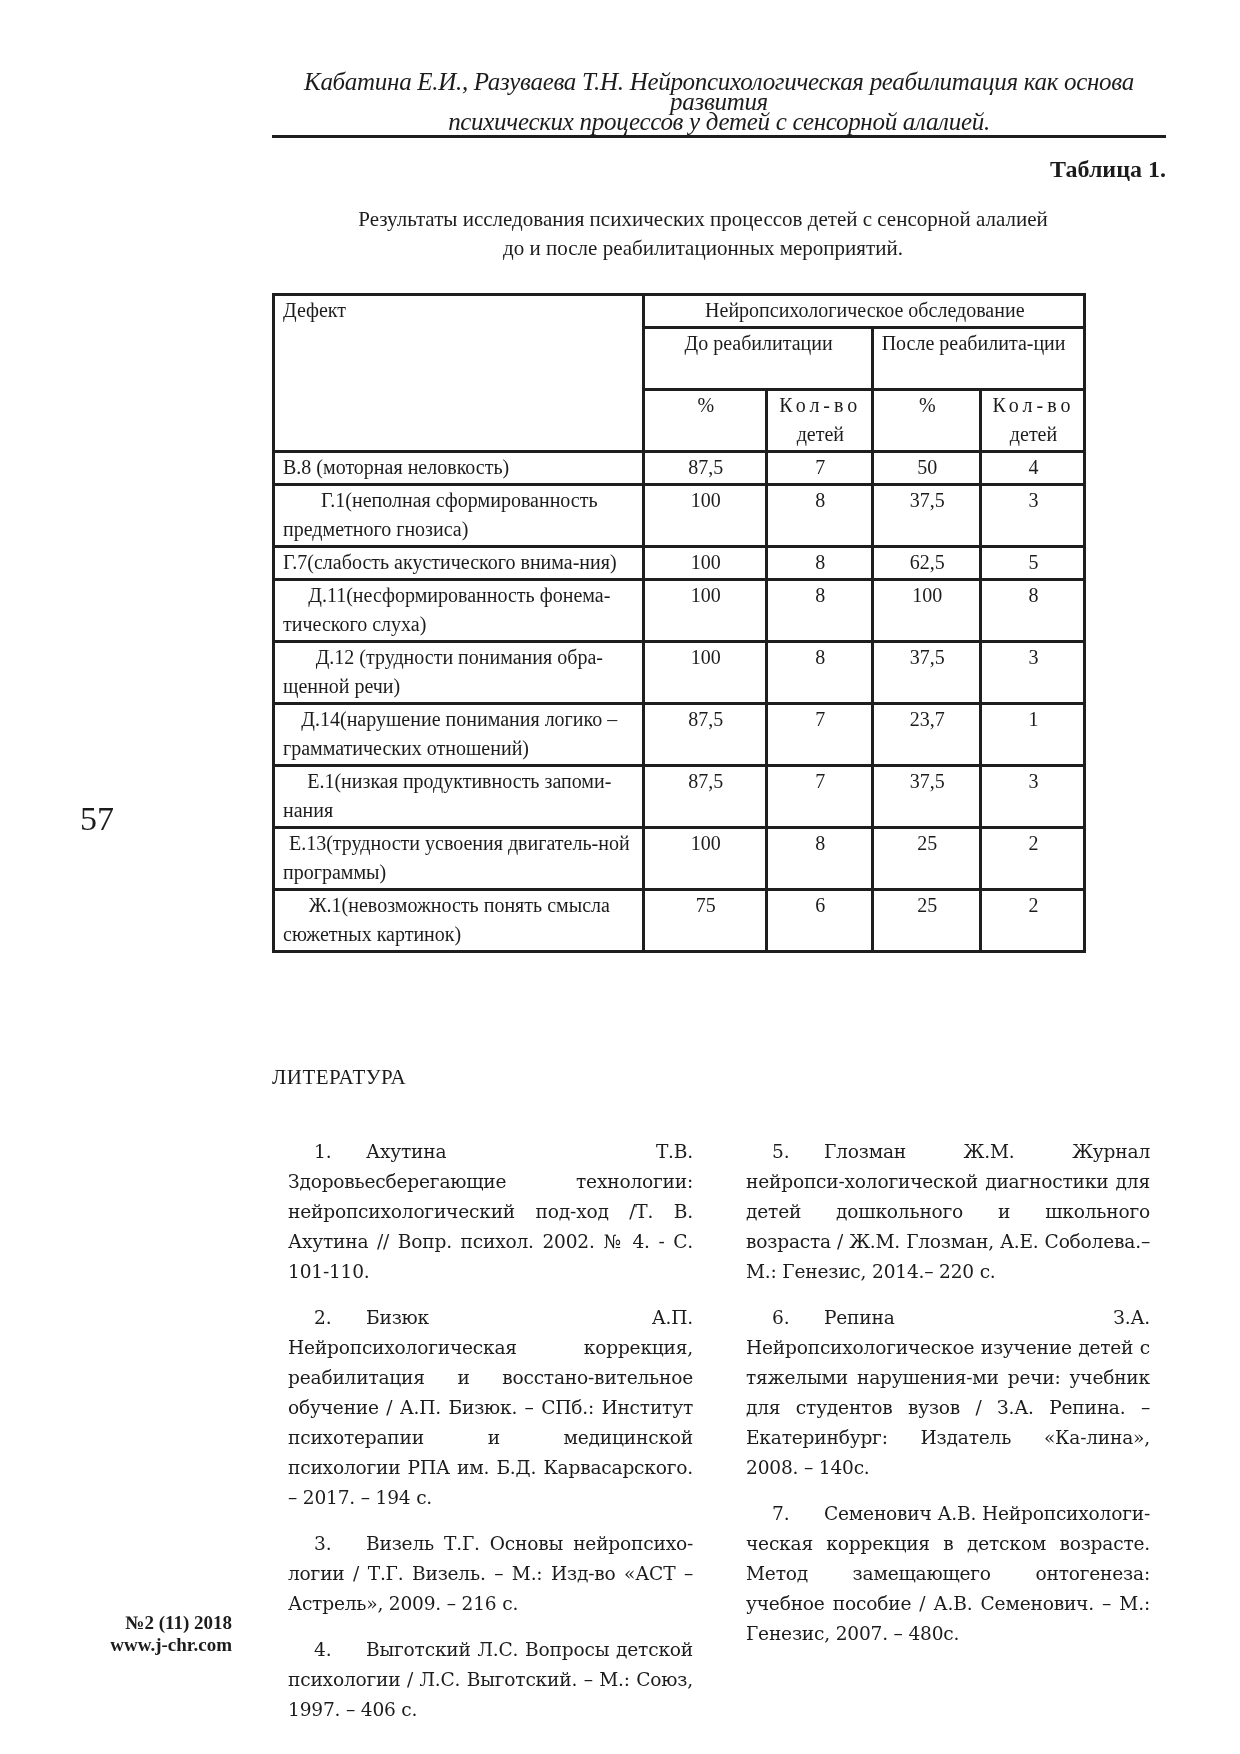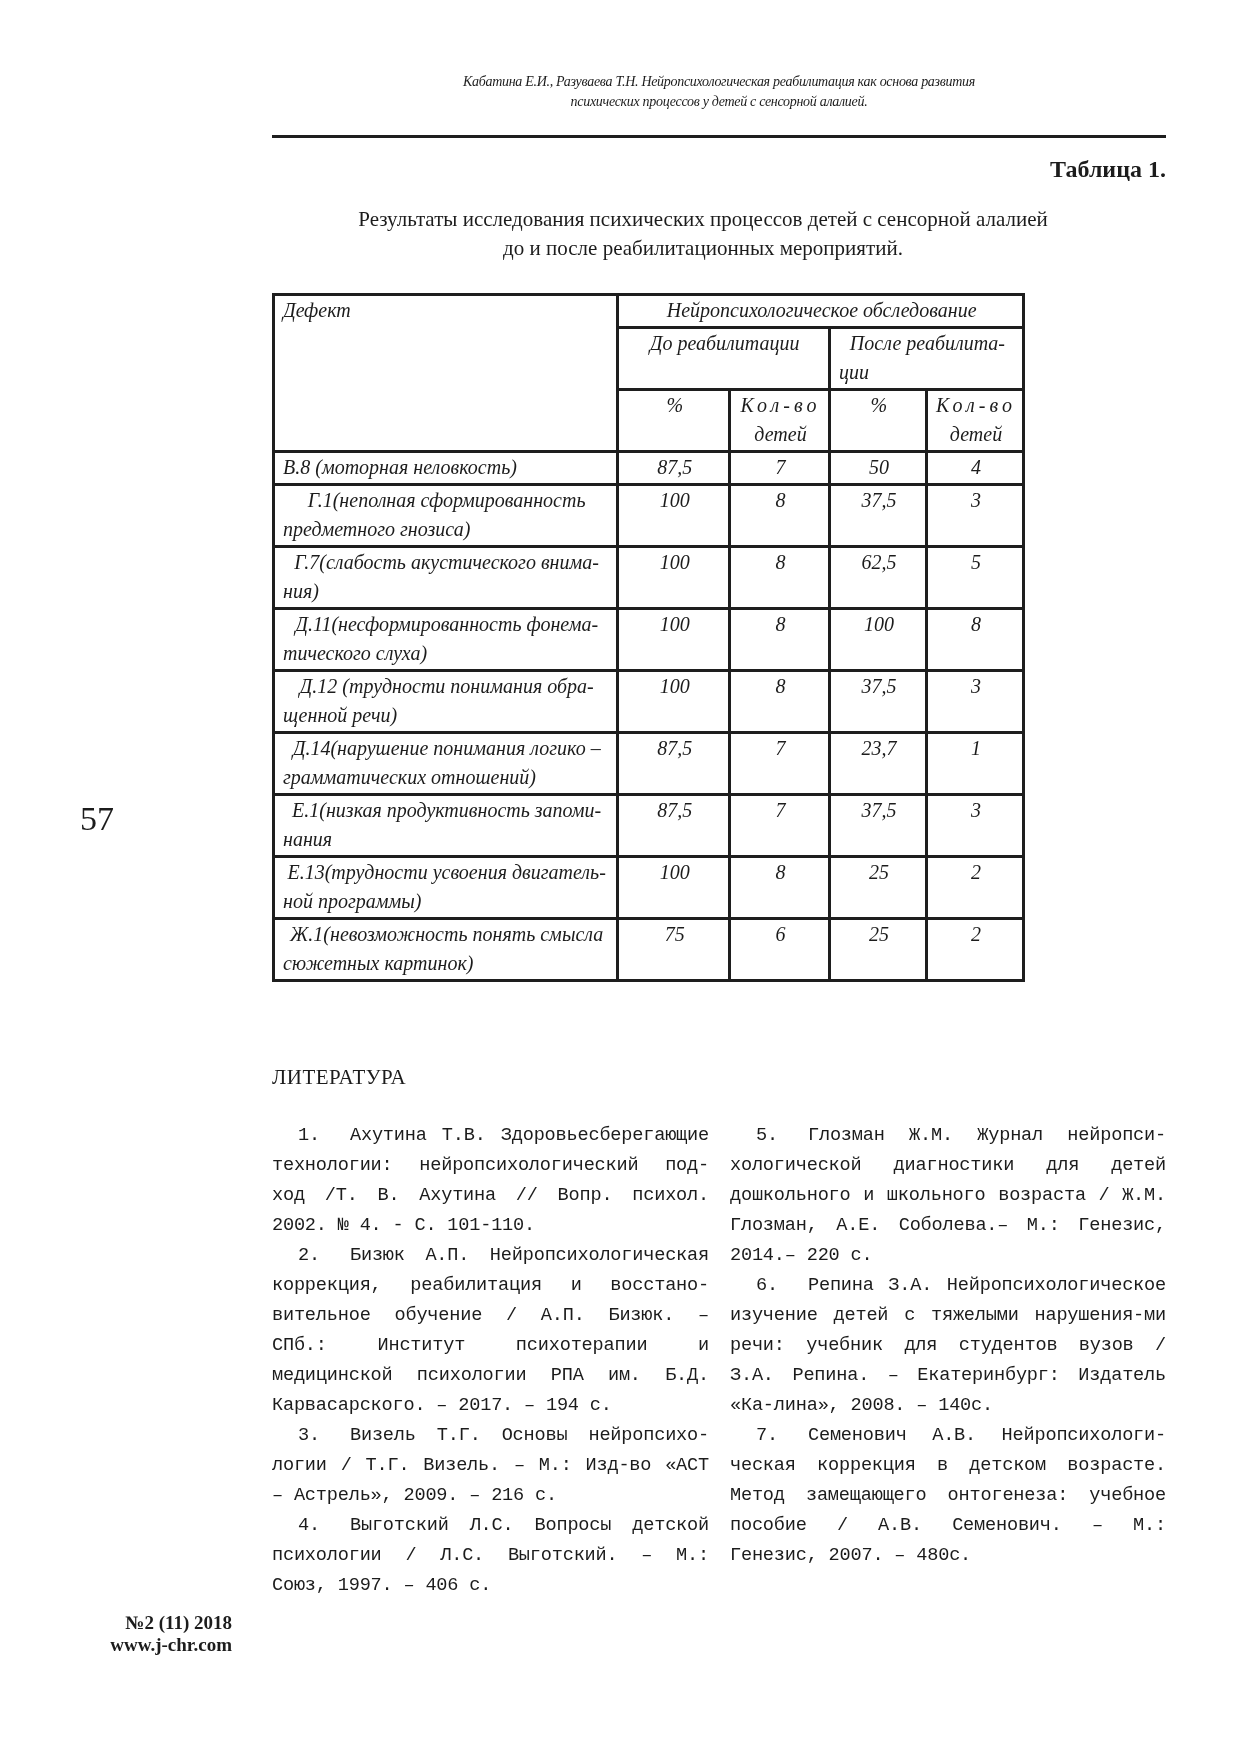--- a/index.html
+++ b/index.html
@@ -2,36 +2,36 @@
 <html><head>
 <meta charset="utf-8">
 <style>
   html, body { margin: 0; padding: 0; background: #ffffff; }
   body {
     width: 1240px; height: 1754px; position: relative; overflow: hidden;
     font-family: "Liberation Serif", "DejaVu Serif", serif; color: #1c1c1c;
   }
   .running-head {
     position: absolute; left: 272px; width: 894px; top: 72px;
-    text-align: center; font-style: italic; font-size: 14px; line-height: 20px;
+    text-align: center; font-style: italic; font-size: 25px; line-height: 20px;
     letter-spacing: -0.3px;
   }
   .head-rule {
     position: absolute; left: 272px; width: 894px; top: 135px; height: 3px; background: #1e1e1e;
   }
   .table-label {
     position: absolute; right: 74px; top: 156px; font-weight: bold; font-size: 24px;
   }
   .table-caption {
     position: absolute; left: 256px; width: 894px; top: 205px;
     text-align: center; font-size: 21px; line-height: 29px;
   }
   table.results {
-    position: absolute; left: 272px; top: 293px; width: 753px;
-    border-collapse: collapse; font-size: 20px; line-height: 29px; font-style: italic;
+    position: absolute; left: 272px; top: 293px; width: 814px;
+    border-collapse: collapse; font-size: 20px; line-height: 29px;
   }
   table.results td {
     border: 3px solid #1e1e1e; vertical-align: top; padding: 0 6px 1px 8px; text-align: center;
   }
   .c-defect { width: 392px; text-align: justify; text-align-last: left; }
   .c-p1 { width: 126px; }
   .c-k1 { width: 98px; }
   .c-p2 { width: 109px; }
   .c-k2 { width: 97px; }
   .spaced { letter-spacing: 4px; }
@@ -40,21 +40,21 @@
     position: absolute; left: 272px; width: 500px; top: 1065px;
     text-align: left; font-size: 21px; letter-spacing: 0.5px;
   }
   .ref-col {
     position: absolute; top: 1121px; width: 437px;
     font-family: "DejaVu Serif", serif; font-size: 18.6px; line-height: 30px;
     text-align: justify; letter-spacing: -0.2px;
   }
   .ref-col.left { left: 272px; }
   .ref-col.right { left: 730px; width: 436px; }
-  .ref { margin: 0; text-indent: 26px; font-family: Liberation Mono, monospace; }
+  .ref { margin: 16px; text-indent: 26px; }
   .ref .num { display: inline-block; width: 52px; text-indent: 0; }
   .page-number {
     position: absolute; left: 80px; top: 800px; font-size: 34px;
   }
   .issue {
     position: absolute; left: 82px; width: 150px; top: 1612px;
     text-align: right; font-weight: bold; font-size: 19px; line-height: 22px;
   }
 </style>
 </head>

